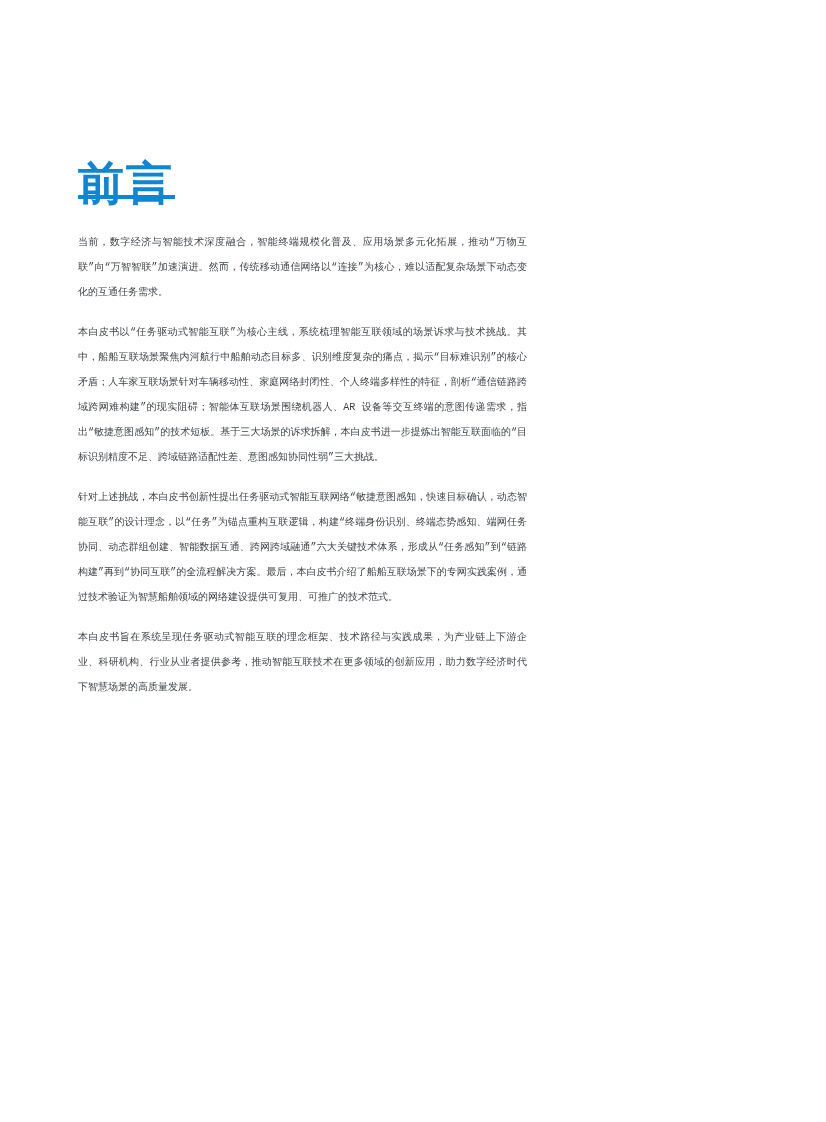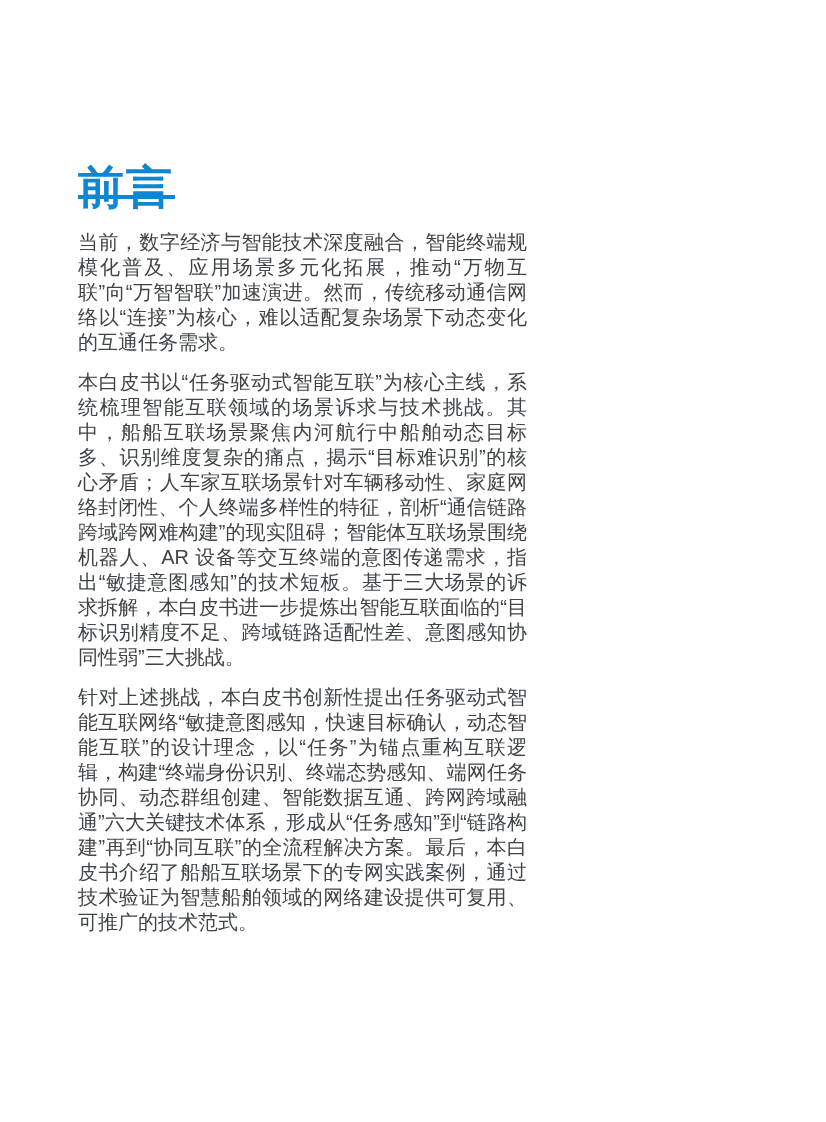--- a/index.html
+++ b/index.html
@@ -6,21 +6,21 @@
     margin: 0;
     padding: 0;
     background: #ffffff;
   }
   .page {
     position: relative;
     width: 826px;
     height: 1122px;
     background: #ffffff;
     overflow: hidden;
-    font-family: Liberation Sans, sans-serif;
+    font-family: Liberation Mono, monospace;
     border-radius: 30px;
   }
   .page-title {
     position: absolute;
     left: 78px;
     top: 133px;
     font-size: 46px;
     line-height: 1;
     font-weight: 700;
     letter-spacing: 2px;
@@ -34,21 +34,21 @@
     width: 97px;
     height: 4px;
     background: #0d87d3;
   }
   .body-text {
     position: absolute;
     left: 78px;
     top: 230px;
     width: 449px;
     color: #3f4448;
-    font-size: 20px;
+    font-size: 10px;
     line-height: 25px;
     text-align: justify;
     text-justify: inter-ideograph;
   }
   .body-text p {
     margin: 0 0 15px 0;
   }
   .body-text p:last-child {
     margin-bottom: 0;
   }
@@ -59,15 +59,16 @@
 <div class="page">
 
   <h1 class="page-title">前言</h1>
 
   <div class="title-underline"></div>
 
   <div class="body-text">
     <p>当前，数字经济与智能技术深度融合，智能终端规模化普及、应用场景多元化拓展，推动“万物互联”向“万智智联”加速演进。然而，传统移动通信网络以“连接”为核心，难以适配复杂场景下动态变化的互通任务需求。</p>
     <p>本白皮书以“任务驱动式智能互联”为核心主线，系统梳理智能互联领域的场景诉求与技术挑战。其中，船船互联场景聚焦内河航行中船舶动态目标多、识别维度复杂的痛点，揭示“目标难识别”的核心矛盾；人车家互联场景针对车辆移动性、家庭网络封闭性、个人终端多样性的特征，剖析“通信链路跨域跨网难构建”的现实阻碍；智能体互联场景围绕机器人、AR 设备等交互终端的意图传递需求，指出“敏捷意图感知”的技术短板。基于三大场景的诉求拆解，本白皮书进一步提炼出智能互联面临的“目标识别精度不足、跨域链路适配性差、意图感知协同性弱”三大挑战。</p>
     <p>针对上述挑战，本白皮书创新性提出任务驱动式智能互联网络“敏捷意图感知，快速目标确认，动态智能互联”的设计理念，以“任务”为锚点重构互联逻辑，构建“终端身份识别、终端态势感知、端网任务协同、动态群组创建、智能数据互通、跨网跨域融通”六大关键技术体系，形成从“任务感知”到“链路构建”再到“协同互联”的全流程解决方案。最后，本白皮书介绍了船船互联场景下的专网实践案例，通过技术验证为智慧船舶领域的网络建设提供可复用、可推广的技术范式。</p>
+    <p>本白皮书旨在系统呈现任务驱动式智能互联的理念框架、技术路径与实践成果，为产业链上下游企业、科研机构、行业从业者提供参考，推动智能互联技术在更多领域的创新应用，助力数字经济时代下智慧场景的高质量发展。</p>
   </div>
 
 </div>
 
 </body></html>

